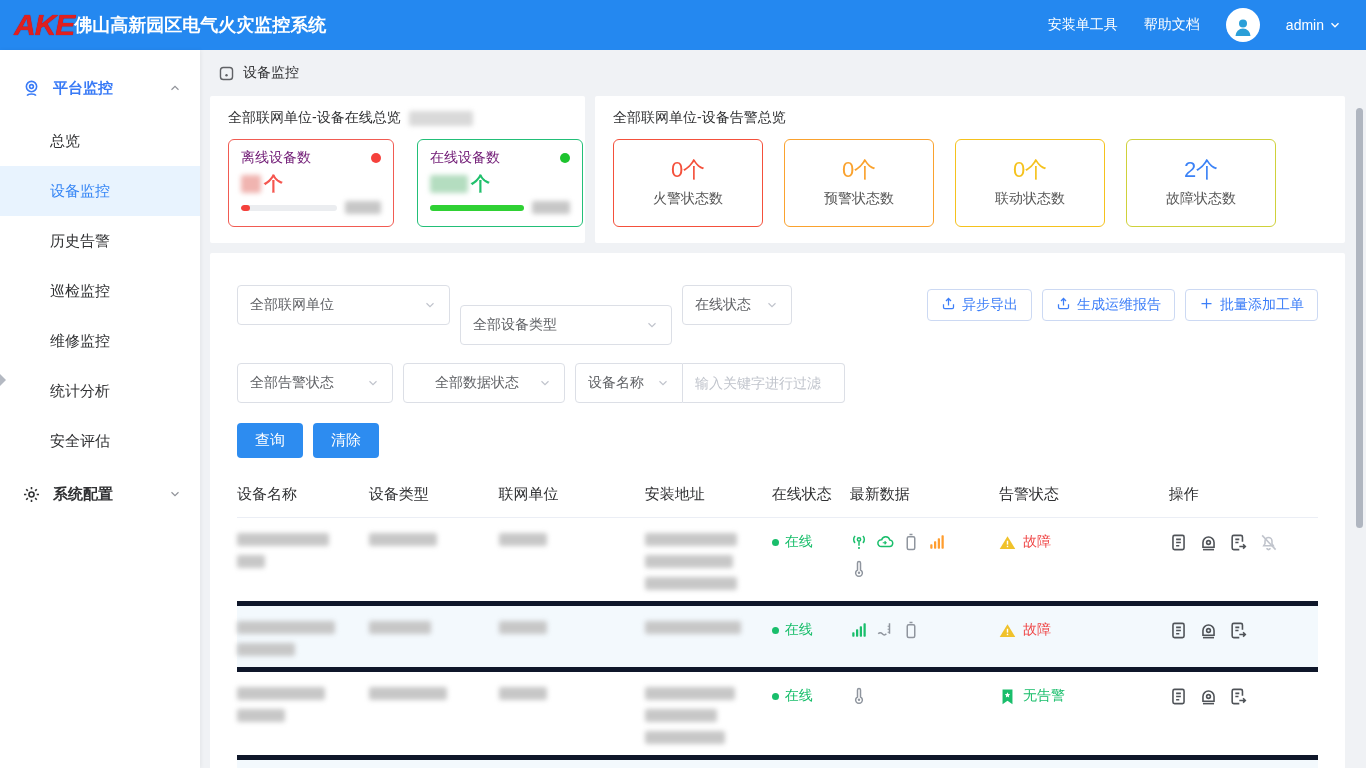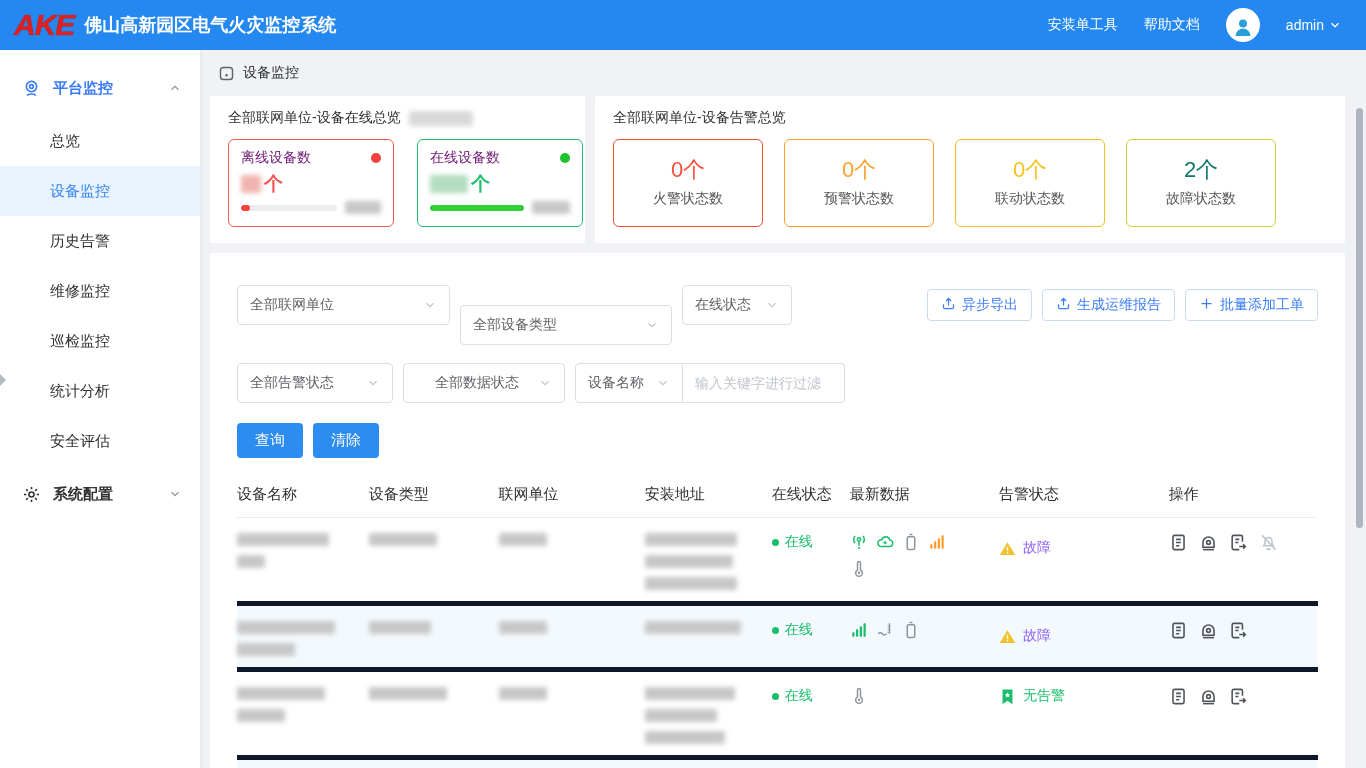--- a/index.html
+++ b/index.html
@@ -1,21 +1,21 @@
 <!DOCTYPE html>
 <html><head>
 <meta charset="utf-8">
 <style>
   * { margin:0; padding:0; box-sizing:border-box; }
   html,body { width:1366px; height:768px; overflow:hidden; font-family:"Liberation Sans","DejaVu Sans",sans-serif; background:#f0f2f5; }
   .app { width:1366px; height:768px; display:flex; flex-direction:column; }
 
   
   .header { height:50px; background:#2488f0; display:flex; align-items:center; padding:0 24px 0 14px; flex-shrink:0; }
-  .logo { color:#e01f1f; font-weight:900; font-size:30px; letter-spacing:-1px; line-height:1; margin-right:10px; font-style:italic; text-shadow:0 0 1px #b00; }
+  .logo { color:#e01f1f; font-weight:900; font-size:30px; letter-spacing:-1px; line-height:1; font-style:italic; text-shadow:0 0 1px #b00; }
   .app-title { color:#fff; font-size:18px; font-weight:bold; }
   .header-right { margin-left:auto; display:flex; align-items:center; gap:26px; }
   .header-link { color:#fff; font-size:14px; cursor:pointer; }
   .avatar { width:34px; height:34px; border-radius:50%; background:#fff; display:flex; align-items:center; justify-content:center; color:#2a9fd8; }
   .avatar svg { width:24px; height:24px; margin-top:4px; }
   .user-name { color:#fff; font-size:14px; display:flex; align-items:center; gap:4px; cursor:pointer; }
   .user-name svg { width:14px; height:14px; }
 
   
   .body { flex:1; display:flex; min-height:0; position:relative; }
@@ -95,21 +95,21 @@
   .cell { display:flex; flex-direction:column; gap:9px; padding-right:14px; }
   .cell .blur { height:13px; }
   .online-flag { display:flex; align-items:center; gap:6px; font-size:14px; color:#19be6b; }
   .online-flag .odot { width:7px; height:7px; border-radius:50%; background:#19be6b; }
   .icon-line { display:flex; gap:8px; align-items:center; flex-wrap:wrap; }
   .dicon { width:18px; height:18px; }
   .dicon svg { width:100%; height:100%; }
   .c-green { color:#19be6b; } .c-gray { color:#8f959e; } .c-orange { color:#ff9d2e; }
   .alarm-flag { display:flex; align-items:center; gap:7px; font-size:14px; }
   .alarm-flag .aicon { width:17px; height:17px; }
-  .alarm-flag.fault { color:#8b5cf6;margin-top:6px; } .alarm-flag.fault .aicon { color:#f0c22b; }
+  .alarm-flag.fault { color:#ef4444; } .alarm-flag.fault .aicon { color:#f0c22b; }
   .alarm-flag.ok { color:#19be6b; } .alarm-flag.ok .aicon { color:#19be6b; }
   .ops-line { display:flex; gap:11px; }
   .op { width:19px; height:19px; color:#4f5358; cursor:pointer; }
   .op.muted { color:#c0c4cc; }
   .op svg { width:100%; height:100%; }
 
   .scrollbar-thumb { position:absolute; right:3px; top:58px; width:7px; height:420px; border-radius:4px; background:#b0b6c0; cursor:pointer; }
 </style>
 </head>
 <body>
@@ -148,22 +148,22 @@
                 <path d="M6.5 21c1.2-2.8 9.8-2.8 11 0"></path>
               </svg></span>
             <span>平台监控</span>
             <span class="garrow"><svg viewBox="0 0 24 24" fill="none" stroke="currentColor" stroke-width="2">
                 <path d="M6 15l6-6 6 6"></path>
               </svg></span>
           </div>
           <div class="menu-item">总览</div>
           <div class="menu-item active">设备监控</div>
           <div class="menu-item">历史告警</div>
+          <div class="menu-item">巡检监控</div>
           <div class="menu-item">维修监控</div>
-          <div class="menu-item">巡检监控</div>
           <div class="menu-item">统计分析</div>
           <div class="menu-item">安全评估</div>
           <div class="menu-group dark">
             <span class="gicon"><svg viewBox="0 0 24 24" fill="none" stroke="currentColor" stroke-width="2">
                 <circle cx="12" cy="12" r="3.2"></circle>
                 <path d="M12 2.5v3M12 18.5v3M2.5 12h3M18.5 12h3M5.3 5.3l2.1 2.1M16.6 16.6l2.1 2.1M18.7 5.3l-2.1 2.1M7.4 16.6l-2.1 2.1"></path>
               </svg></span>
             <span>系统配置</span>
             <span class="garrow"><svg viewBox="0 0 24 24" fill="none" stroke="currentColor" stroke-width="2">
                 <path d="M6 9l6 6 6-6"></path>
@@ -234,21 +234,21 @@
               </div>
               <div class="alarm-box" style="border-color: rgb(250, 162, 46);">
                 <div class="ab-value" style="color: rgb(250, 162, 46);">0个</div>
                 <div class="ab-label">预警状态数</div>
               </div>
               <div class="alarm-box" style="border-color: rgb(245, 194, 29);">
                 <div class="ab-value" style="color: rgb(245, 194, 29);">0个</div>
                 <div class="ab-label">联动状态数</div>
               </div>
               <div class="alarm-box" style="border-color: rgb(207, 209, 58);">
-                <div class="ab-value" style="color: #0f766e;">2个</div>
+                <div class="ab-value" style="color: #3b82f6;">2个</div>
                 <div class="ab-label">故障状态数</div>
               </div>
             </div>
         </div>
       </div>
 
       <div class="panel">
         <div class="filter-row">
           <div class="dd w1">
             <span>全部联网单位</span>

